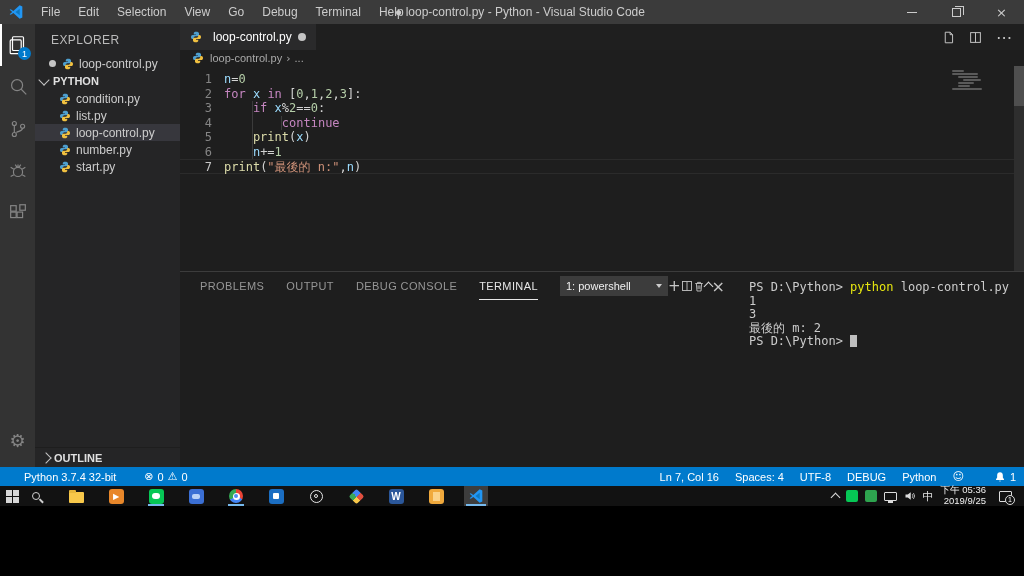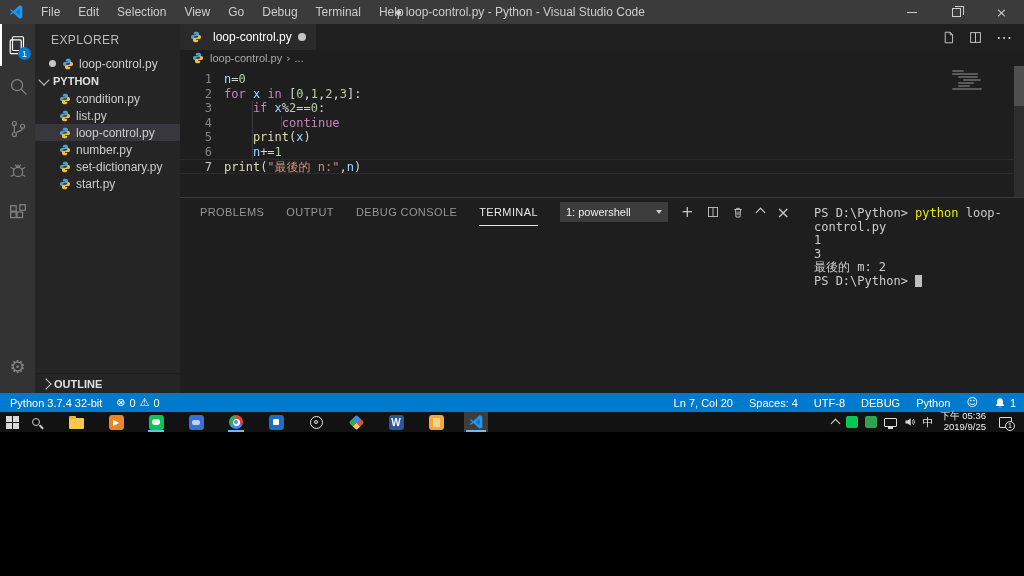--- a/index.html
+++ b/index.html
@@ -1,19 +1,19 @@
 <!DOCTYPE html>
 <html><head>
 <meta charset="utf-8">
 <style>
   * { margin:0; padding:0; box-sizing:border-box; }
   html,body { width:1024px; height:576px; overflow:hidden; background:#000; }
   body { font-family:"Liberation Sans", sans-serif; }
   .glyph { font-family:"DejaVu Sans", sans-serif; }
-  #screen { position:relative; width:1024px; height:432px; background:#7f1d1d; display:flex; flex-direction:column; }
+  #screen { position:relative; width:1024px; height:506px; background:#7f1d1d; display:flex; flex-direction:column; }
 
   
   #titlebar { height:24px; background:#3b3b3b; display:flex; align-items:center; color:#cccccc; font-size:12px; flex:none; }
   #titlebar .logo { width:16px; height:16px; margin:0 8px 0 8px; }
   #menubar { display:flex; }
   #menubar .menu-item { padding:0 9px; line-height:24px; cursor:default; }
   #window-title { position:absolute; left:16px; right:0; text-align:center; font-size:12px; color:#cccccc; pointer-events:none; }
   #win-controls { margin-left:auto; display:flex; height:24px; }
   #win-controls .wc { width:45px; display:flex; align-items:center; justify-content:center; color:#cccccc; font-size:13px; }
   .restore-box { width:9px; height:9px; border:1px solid #ccc; position:relative; }
@@ -70,32 +70,32 @@
   #minimap { position:absolute; top:4px; right:16px; width:56px; display:flex; flex-direction:column; gap:1px; }
   #minimap i { display:block; height:2px; background:#5a5a5a; border-radius:1px; }
   #code-scrollbar { position:absolute; top:-42px; right:0; width:10px; height:266px; background:#2e2e2e; }
   #code-scroll-thumb { width:10px; height:82px; background:#4f4f4f; }
 
   
   #panel { height:196px; border-top:1px solid #3c3c3c; display:flex; flex-direction:row; flex:none; }
   #panel-head { height:28px; display:flex; align-items:center; padding:0 10px 0 20px; flex:none; }
   .panel-tab { font-size:11px; letter-spacing:.4px; color:#969696; margin-right:22px; height:28px; display:flex; align-items:center; cursor:pointer; }
   .panel-tab.active { color:#e7e7e7; border-bottom:1px solid #e7e7e7; }
-  #panel-actions { margin-left:auto; display:flex; align-items:center; gap:13px; color:#c5c5c5; }
+  #panel-actions { margin-left:auto; display:flex; align-items:center; color:#c5c5c5; }
   #shell-select { background:#3c3c3c; color:#f0f0f0; font-size:11px; height:20px; width:108px; display:flex; align-items:center; padding:0 6px; justify-content:space-between; }
   .tri-down { width:0; height:0; border-left:3.5px solid transparent; border-right:3.5px solid transparent; border-top:4px solid #cccccc; }
   #terminal { flex:1; padding:9px 0 0 14px; font-family:"DejaVu Sans Mono", monospace; font-size:12px; line-height:13.5px; }
   .t-plain { color:#cccccc; } .t-cmd { color:#e5e510; }
   #term-cursor { display:inline-block; width:7px; height:12px; background:#bfbfbf; vertical-align:-2px; }
 
   
   #statusbar { height:19px; background:#007acc; color:#ffffff; display:flex; align-items:center; font-size:11px; flex:none; padding:0 8px 0 10px; }
   #status-left { display:flex; align-items:center; gap:14px; }
   #status-right { margin-left:auto; display:flex; align-items:center; gap:16px; }
-  .stat-item { display:flex; align-items:center; gap:4px; }
+  .stat-item { display:flex; align-items:center; gap:4px;margin-left:14px; }
   .bell-svg { width:12px; height:12px; }
 
   
   #taskbar { height:20px; background:#121212; display:flex; align-items:center; flex:none; }
   .tb-icon { width:24px; height:20px; display:flex; align-items:center; justify-content:center; position:relative; flex:none; }
   .tb-icon.running:after { content:""; position:absolute; bottom:0; left:4px; right:4px; height:2px; background:#76b9ed; }
   .tb-icon.active-app { background:#3d3d3d; }
   .tb-icon.active-app:after { content:""; position:absolute; bottom:0; left:2px; right:2px; height:2px; background:#76b9ed; }
   .sq { width:15px; height:15px; border-radius:3px; display:flex; align-items:center; justify-content:center; }
   #start-grid { display:grid; grid-template-columns:6px 6px; grid-template-rows:6px 6px; gap:1px; }
@@ -238,27 +238,20 @@
               <path fill="#4e9fcf" d="M8 1c-2 0-3 .8-3 2v1.5h3v.8H3.6C2.2 5.3 1.3 6.3 1.3 8s.9 2.7 2.3 2.7H5V9.2C5 8 6 7 7.2 7h3.1c1 0 1.7-.8 1.7-1.8V3c0-1.2-1.3-2-4-2z"></path>
               <path fill="#f0c040" d="M8 15c2 0 3-.8 3-2v-1.5H8v-.8h4.4c1.4 0 2.3-1 2.3-2.7s-.9-2.7-2.3-2.7H11v1.5C11 8 10 9 8.8 9H5.7C4.7 9 4 9.8 4 10.8V13c0 1.2 1.3 2 4 2z"></path>
             </svg>
             <span>number.py</span>
           </div>
           <div class="file-row">
             <svg class="py-icon" viewBox="0 0 16 16">
               <path fill="#4e9fcf" d="M8 1c-2 0-3 .8-3 2v1.5h3v.8H3.6C2.2 5.3 1.3 6.3 1.3 8s.9 2.7 2.3 2.7H5V9.2C5 8 6 7 7.2 7h3.1c1 0 1.7-.8 1.7-1.8V3c0-1.2-1.3-2-4-2z"></path>
               <path fill="#f0c040" d="M8 15c2 0 3-.8 3-2v-1.5H8v-.8h4.4c1.4 0 2.3-1 2.3-2.7s-.9-2.7-2.3-2.7H11v1.5C11 8 10 9 8.8 9H5.7C4.7 9 4 9.8 4 10.8V13c0 1.2 1.3 2 4 2z"></path>
             </svg>
-            <span>set-dictionary.py</span>
-          </div>
-          <div class="file-row">
-            <svg class="py-icon" viewBox="0 0 16 16">
-              <path fill="#4e9fcf" d="M8 1c-2 0-3 .8-3 2v1.5h3v.8H3.6C2.2 5.3 1.3 6.3 1.3 8s.9 2.7 2.3 2.7H5V9.2C5 8 6 7 7.2 7h3.1c1 0 1.7-.8 1.7-1.8V3c0-1.2-1.3-2-4-2z"></path>
-              <path fill="#f0c040" d="M8 15c2 0 3-.8 3-2v-1.5H8v-.8h4.4c1.4 0 2.3-1 2.3-2.7s-.9-2.7-2.3-2.7H11v1.5C11 8 10 9 8.8 9H5.7C4.7 9 4 9.8 4 10.8V13c0 1.2 1.3 2 4 2z"></path>
-            </svg>
             <span>start.py</span>
           </div>
         </div>
 
       <div id="outline-row">
         <div class="section-head">
           <span class="chev right"></span>
           <span>OUTLINE</span>
         </div>
       </div>
@@ -361,21 +354,21 @@
       <span class="stat-item">Python 3.7.4 32-bit</span>
       <span class="stat-item">
         <span class="glyph">⊗</span>
           <span>0</span>
         <span class="glyph">⚠</span>
           <span>0</span>
       </span>
     </div>
     <div id="status-right">
       <span id="status-right-items" style="display:flex;gap:16px">
-          <span>Ln 7, Col 20</span>
+          <span>Ln 7, Col 16</span>
           <span>Spaces: 4</span>
           <span>UTF-8</span>
           <span>DEBUG</span>
           <span>Python</span>
         </span>
       <span class="glyph">☺</span>
       <span class="stat-item">
         <svg class="bell-svg" viewBox="0 0 16 16">
             <path fill="#fff" d="M8 1.5c-2.3 0-3.8 1.7-3.8 4v3L2.7 11v1h10.6v-1l-1.5-2.5v-3c0-2.3-1.5-4-3.8-4zM6.6 13a1.5 1.5 0 0 0 2.8 0z"></path>
           </svg>

